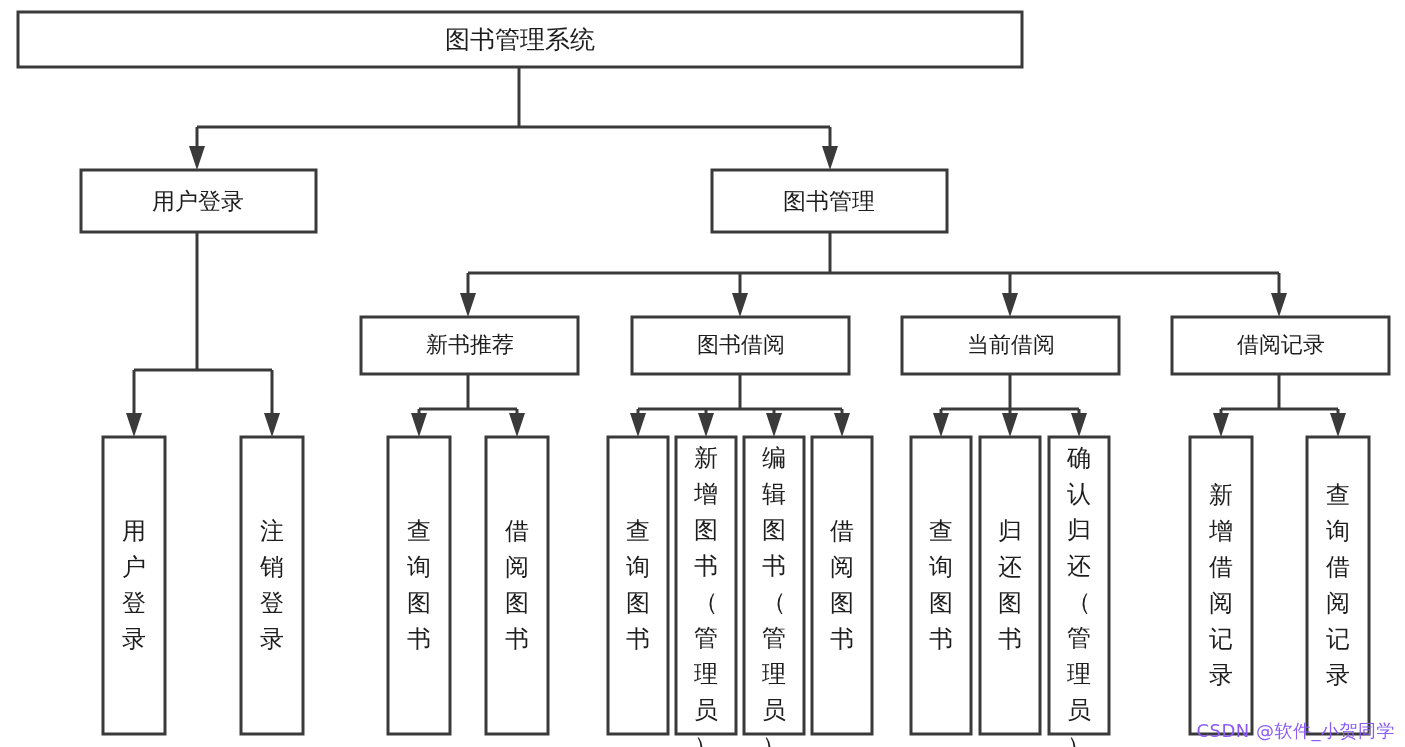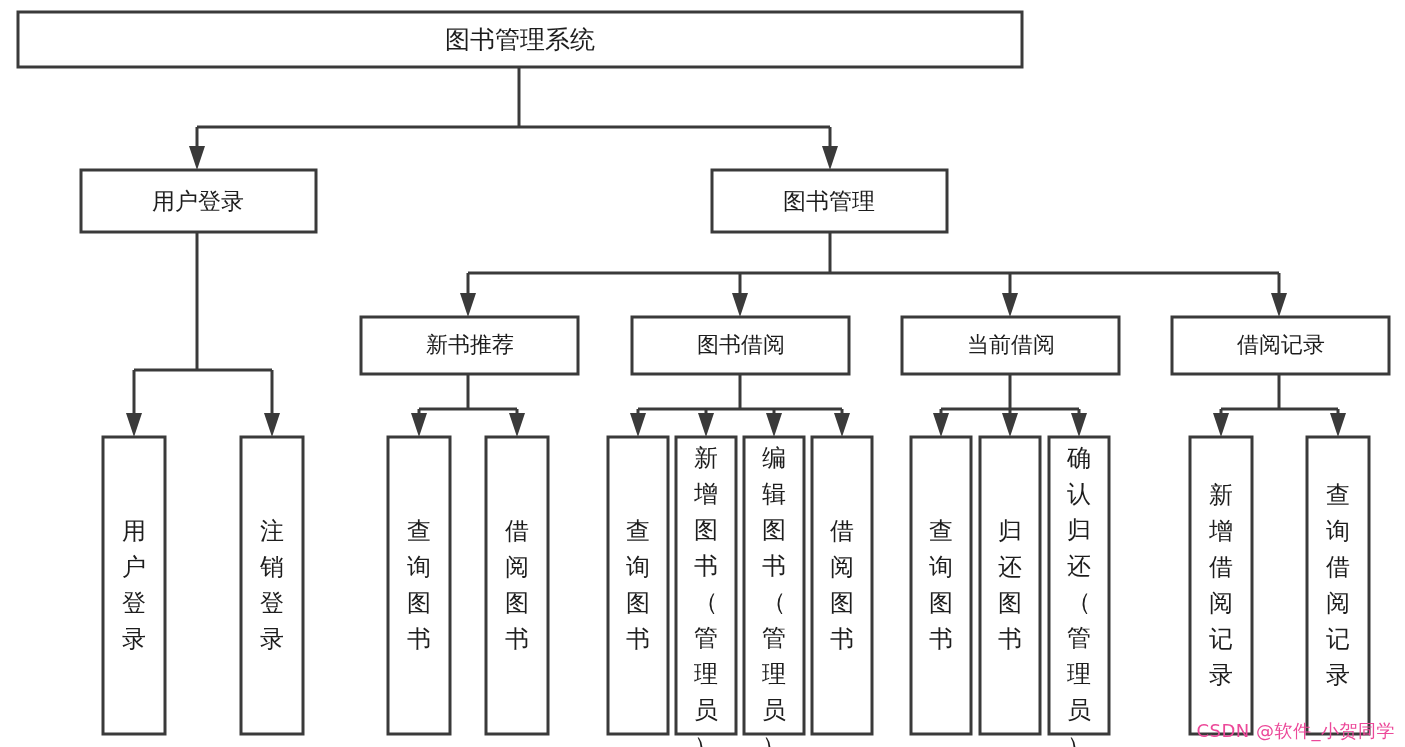--- a/index.html
+++ b/index.html
@@ -57,21 +57,21 @@
     font-size: 24px;
     text-anchor: middle;
     dominant-baseline: middle;
   }
   .watermark {
     position: absolute;
     right: 10px;
     bottom: 4px;
     font-family: "DejaVu Sans", "Liberation Sans", sans-serif;
     font-size: 18px;
-    color: #ec4899;
+    color: #8b5cf6;
     white-space: nowrap;
     letter-spacing: 0.5px;
   }
 </style>
 </head>
 <body>
 
 <div id="diagram-root">
 
   <svg id="flowchart" viewBox="0 0 1405 747" xmlns="http://www.w3.org/2000/svg">

